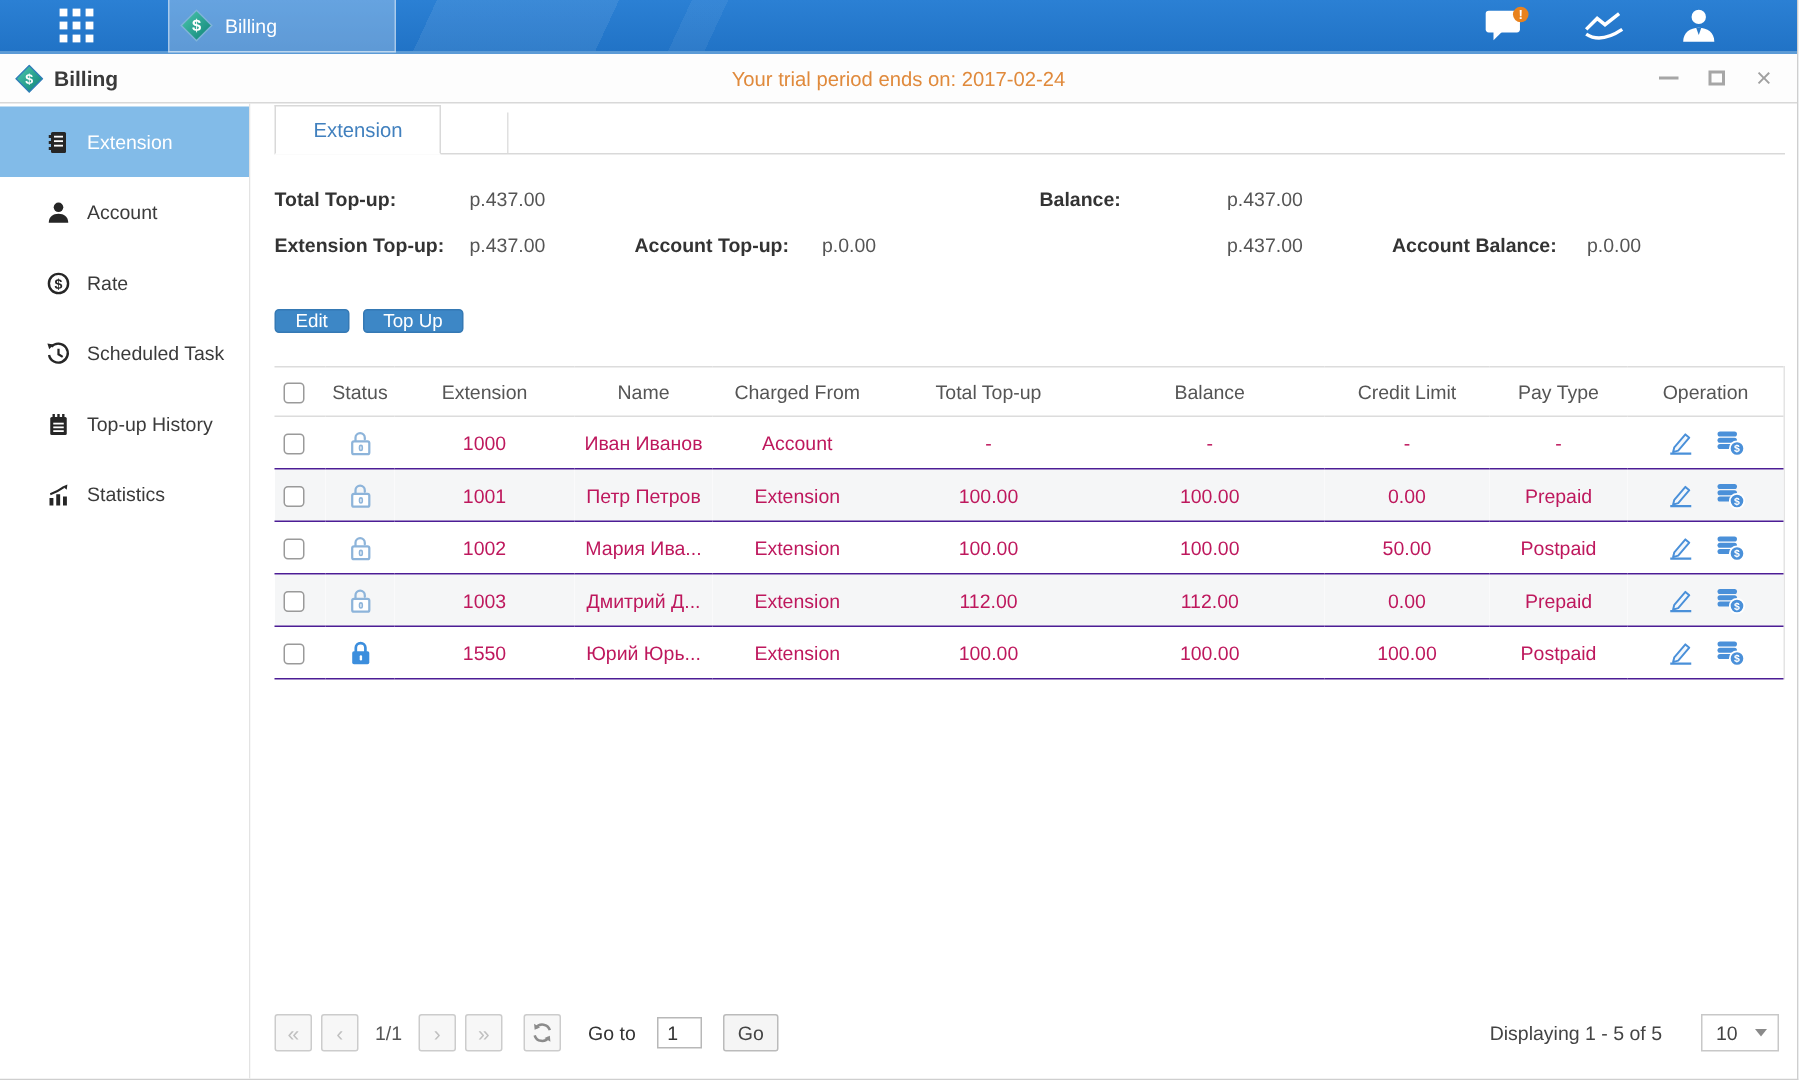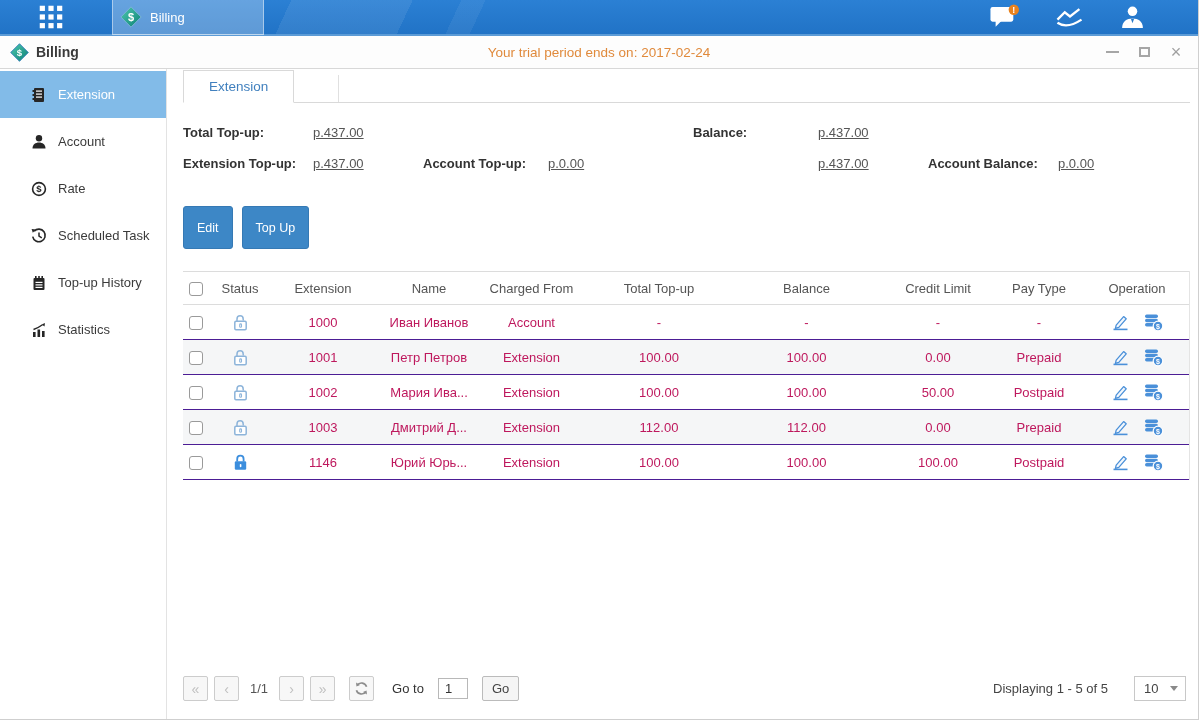--- a/index.html
+++ b/index.html
@@ -46,28 +46,28 @@
   .tabbar { display:flex; align-items:flex-end; height:34px; border-bottom:1px solid #d9d9d9; }
   .tab-active { height:33px; line-height:31px; padding:0 25px; background:#fff; border:1px solid #d9d9d9;
                 border-bottom:1px solid #fff; margin-bottom:-1px; color:#4180be; font-size:13.5px; cursor:default; }
   .tab-ghost { height:27px; width:45px; border-right:1px solid #e0e0e0; }
 
   
   .summary { margin-top:14px; position:relative; }
   .srow { position:relative; height:31px; }
   .srow span { position:absolute; top:0; line-height:31px; font-size:13px; white-space:nowrap; }
   .slabel { font-weight:bold; color:#333; }
-  .svalue { color:#555;text-decoration:underline; }
+  .svalue { color:#555; }
   .o0{left:0} .o130{left:130px} .o240{left:240px} .o365{left:365px}
   .o510{left:510px} .o635{left:635px} .o745{left:745px} .o875{left:875px}
 
   
   .actions { margin-top:27px; display:flex; gap:9px; }
   .btn-blue { background:#3d87c6; color:#fff; border:1px solid #3579b4; border-radius:3px;
-              font-size:12.5px; height:43px; padding:0 13px; cursor:pointer; font-family:inherit; }
+              font-size:12.5px; height:16px; padding:0 13px; cursor:pointer; font-family:inherit; }
 
   
   .tablewrap { margin-top:22px; border-right:1px solid #e4e4e4; }
   table { width:100%; border-collapse:collapse; table-layout:fixed; }
   thead th { height:33px; border-top:1px solid #dcdcdc; border-bottom:1px solid #dcdcdc;
              font-weight:normal; font-size:13px; color:#555; text-align:center; }
   tbody td { height:35px; border-bottom:1px solid #4c1d95; font-size:13px; color:#be185d; text-align:center;
              overflow:hidden; white-space:nowrap; }
   tbody tr.alt { background:#f5f6f7; }
   .cb { display:inline-block; width:14px; height:14px; border:1px solid #9a9a9a; border-radius:3px;
@@ -451,21 +451,21 @@
               </tr>
               <tr>
                 <td class="cbcol"><span class="cb"></span></td>
                 <td><span class="lockwrap">
                     <svg width="17" height="19" viewBox="0 0 17 19">
                       <path d="M5.2 8.6V5.9a3.2 3.2 0 0 1 6.4 0v2.7" fill="none" stroke="#3c8edd" stroke-width="1.8"></path>
                       <rect x="2.8" y="8.2" width="11.4" height="8.6" rx="1.2" fill="#3c8edd"></rect>
                       <rect x="7.8" y="10.9" width="1.6" height="3.4" rx="0.8" fill="#fff"></rect>
                     </svg>
                   </span></td>
-                <td>1146</td>
+                <td>1550</td>
                 <td>Юрий Юрь...</td>
                 <td>Extension</td>
                 <td>100.00</td>
                 <td>100.00</td>
                 <td>100.00</td>
                 <td>Postpaid</td>
                 <td class="opcell"><span class="op-edit">
                     <svg width="19" height="17" viewBox="0 0 19 17">
                       <path d="M5.2 11.2 12.6 2.6l2.6 2.2-7.4 8.6-3.4 1z" fill="#f2f7fc" stroke="#4a90d9" stroke-width="1.3" stroke-linejoin="round"></path>
                       <path d="M2.5 15.4h14" stroke="#4a90d9" stroke-width="1.6"></path>

